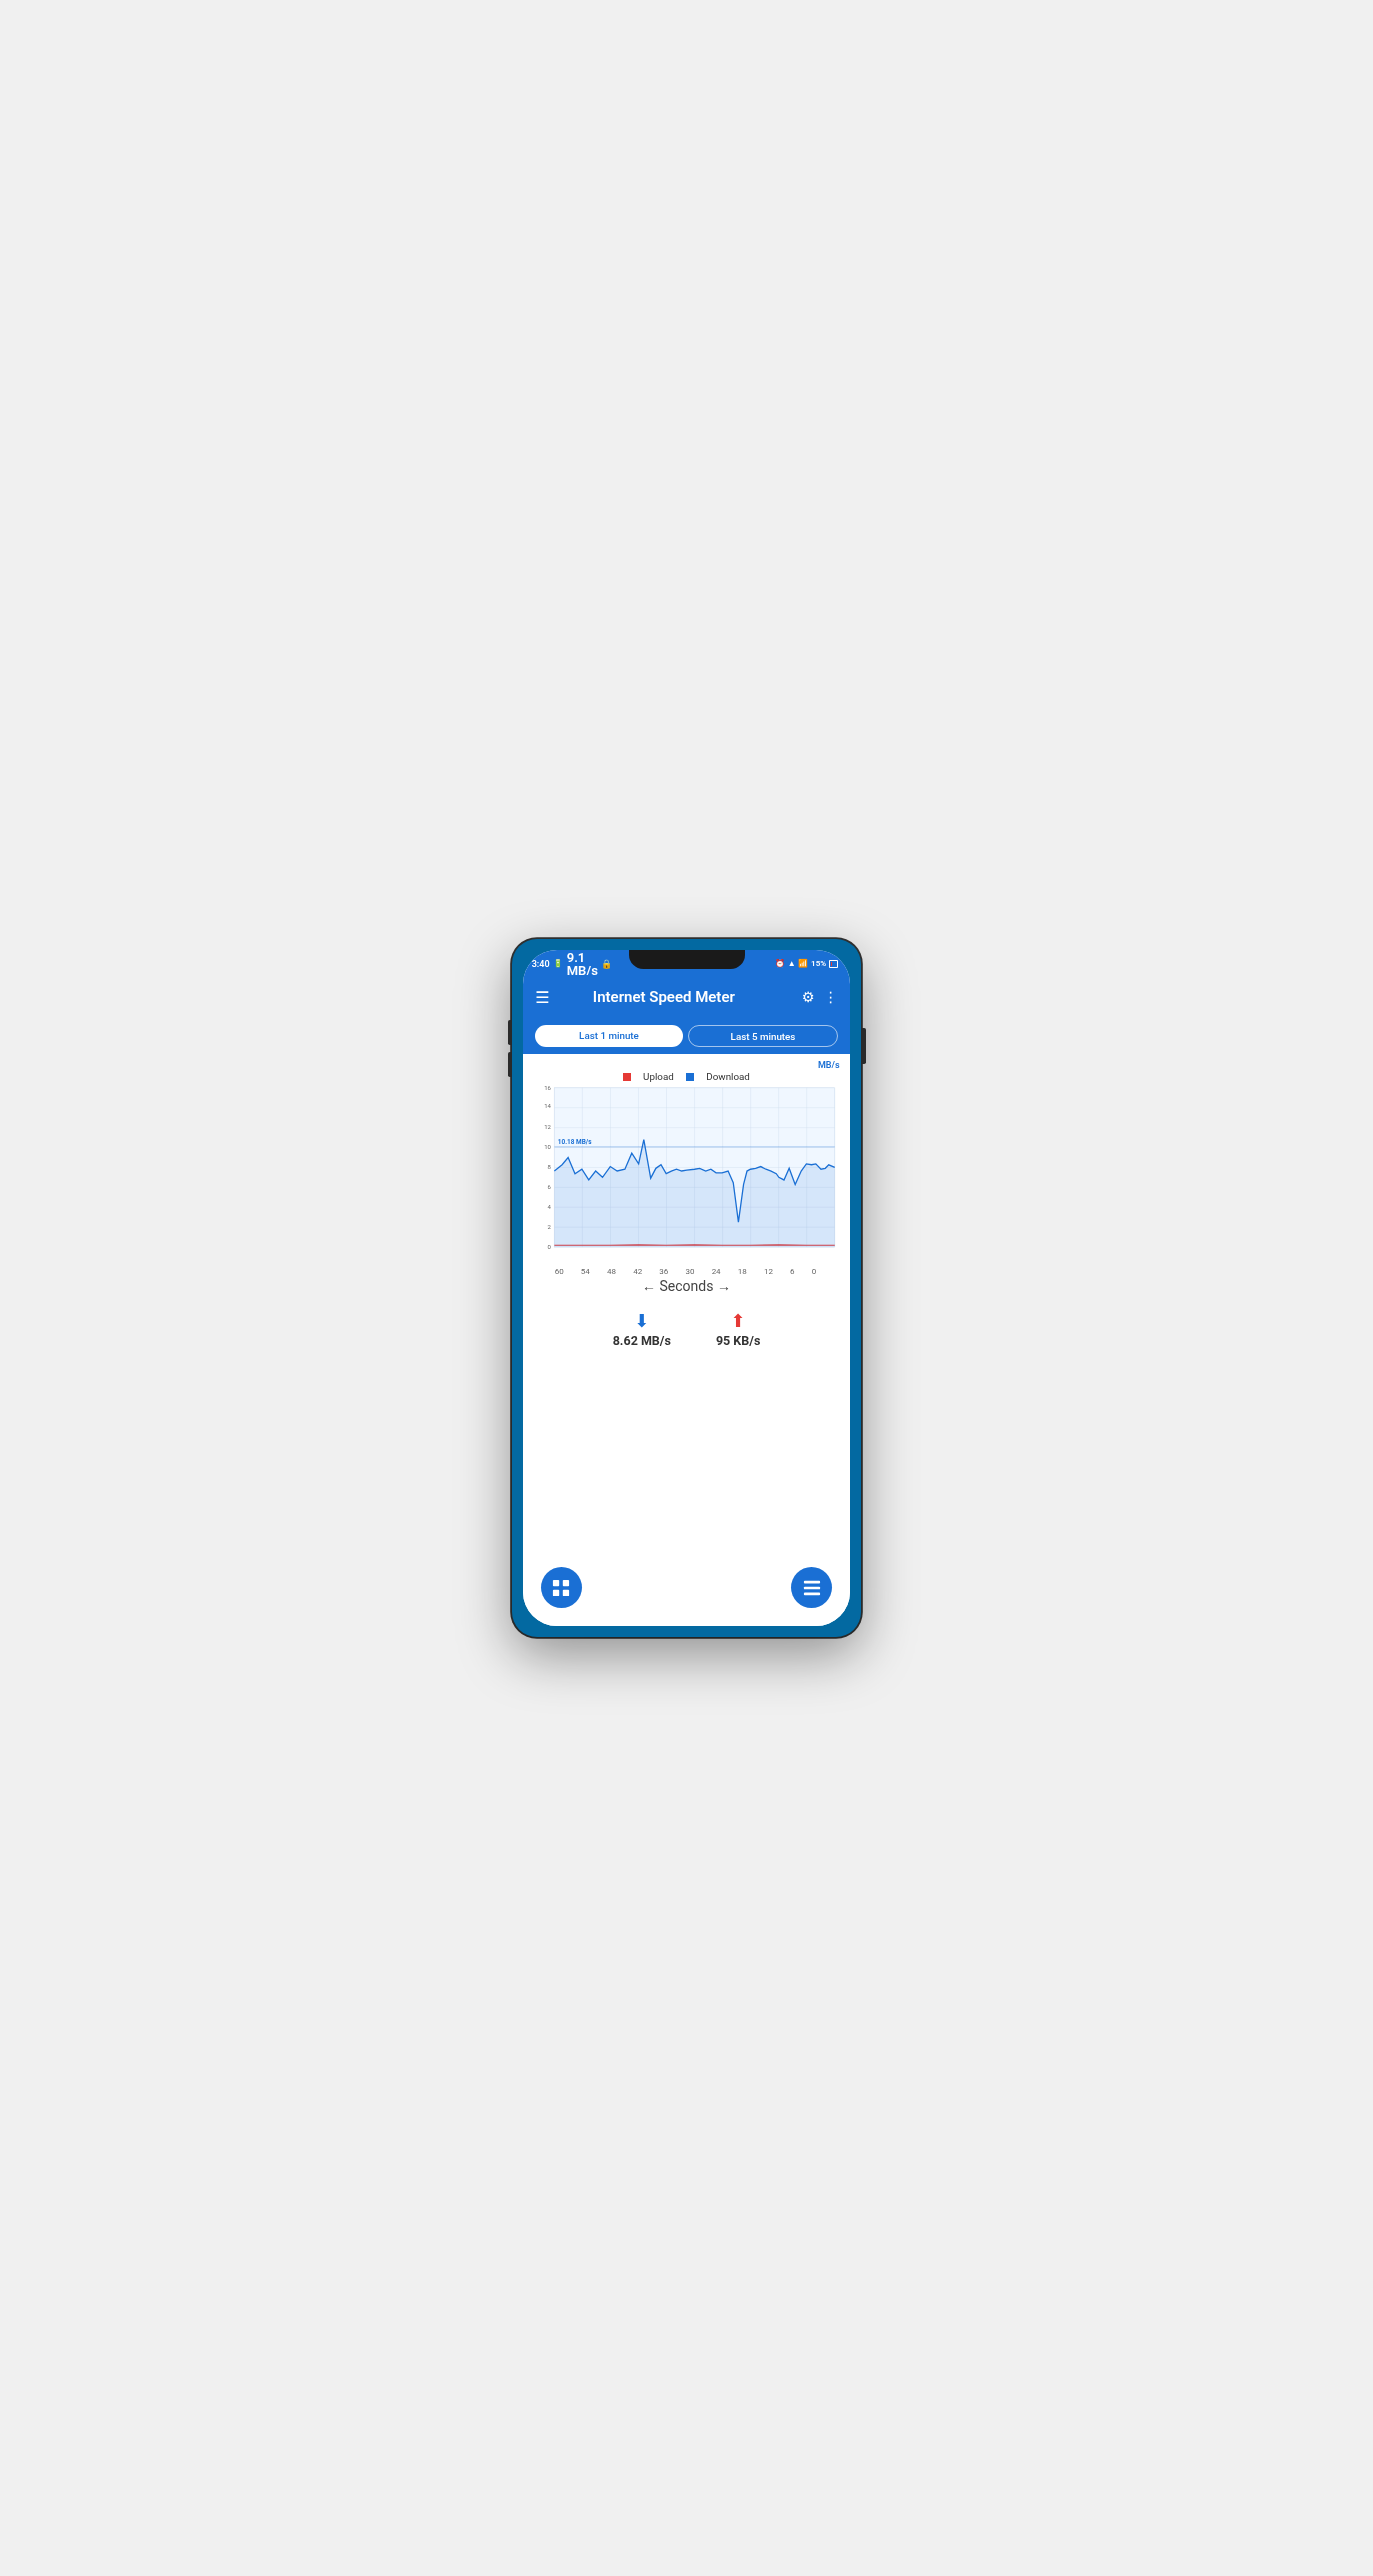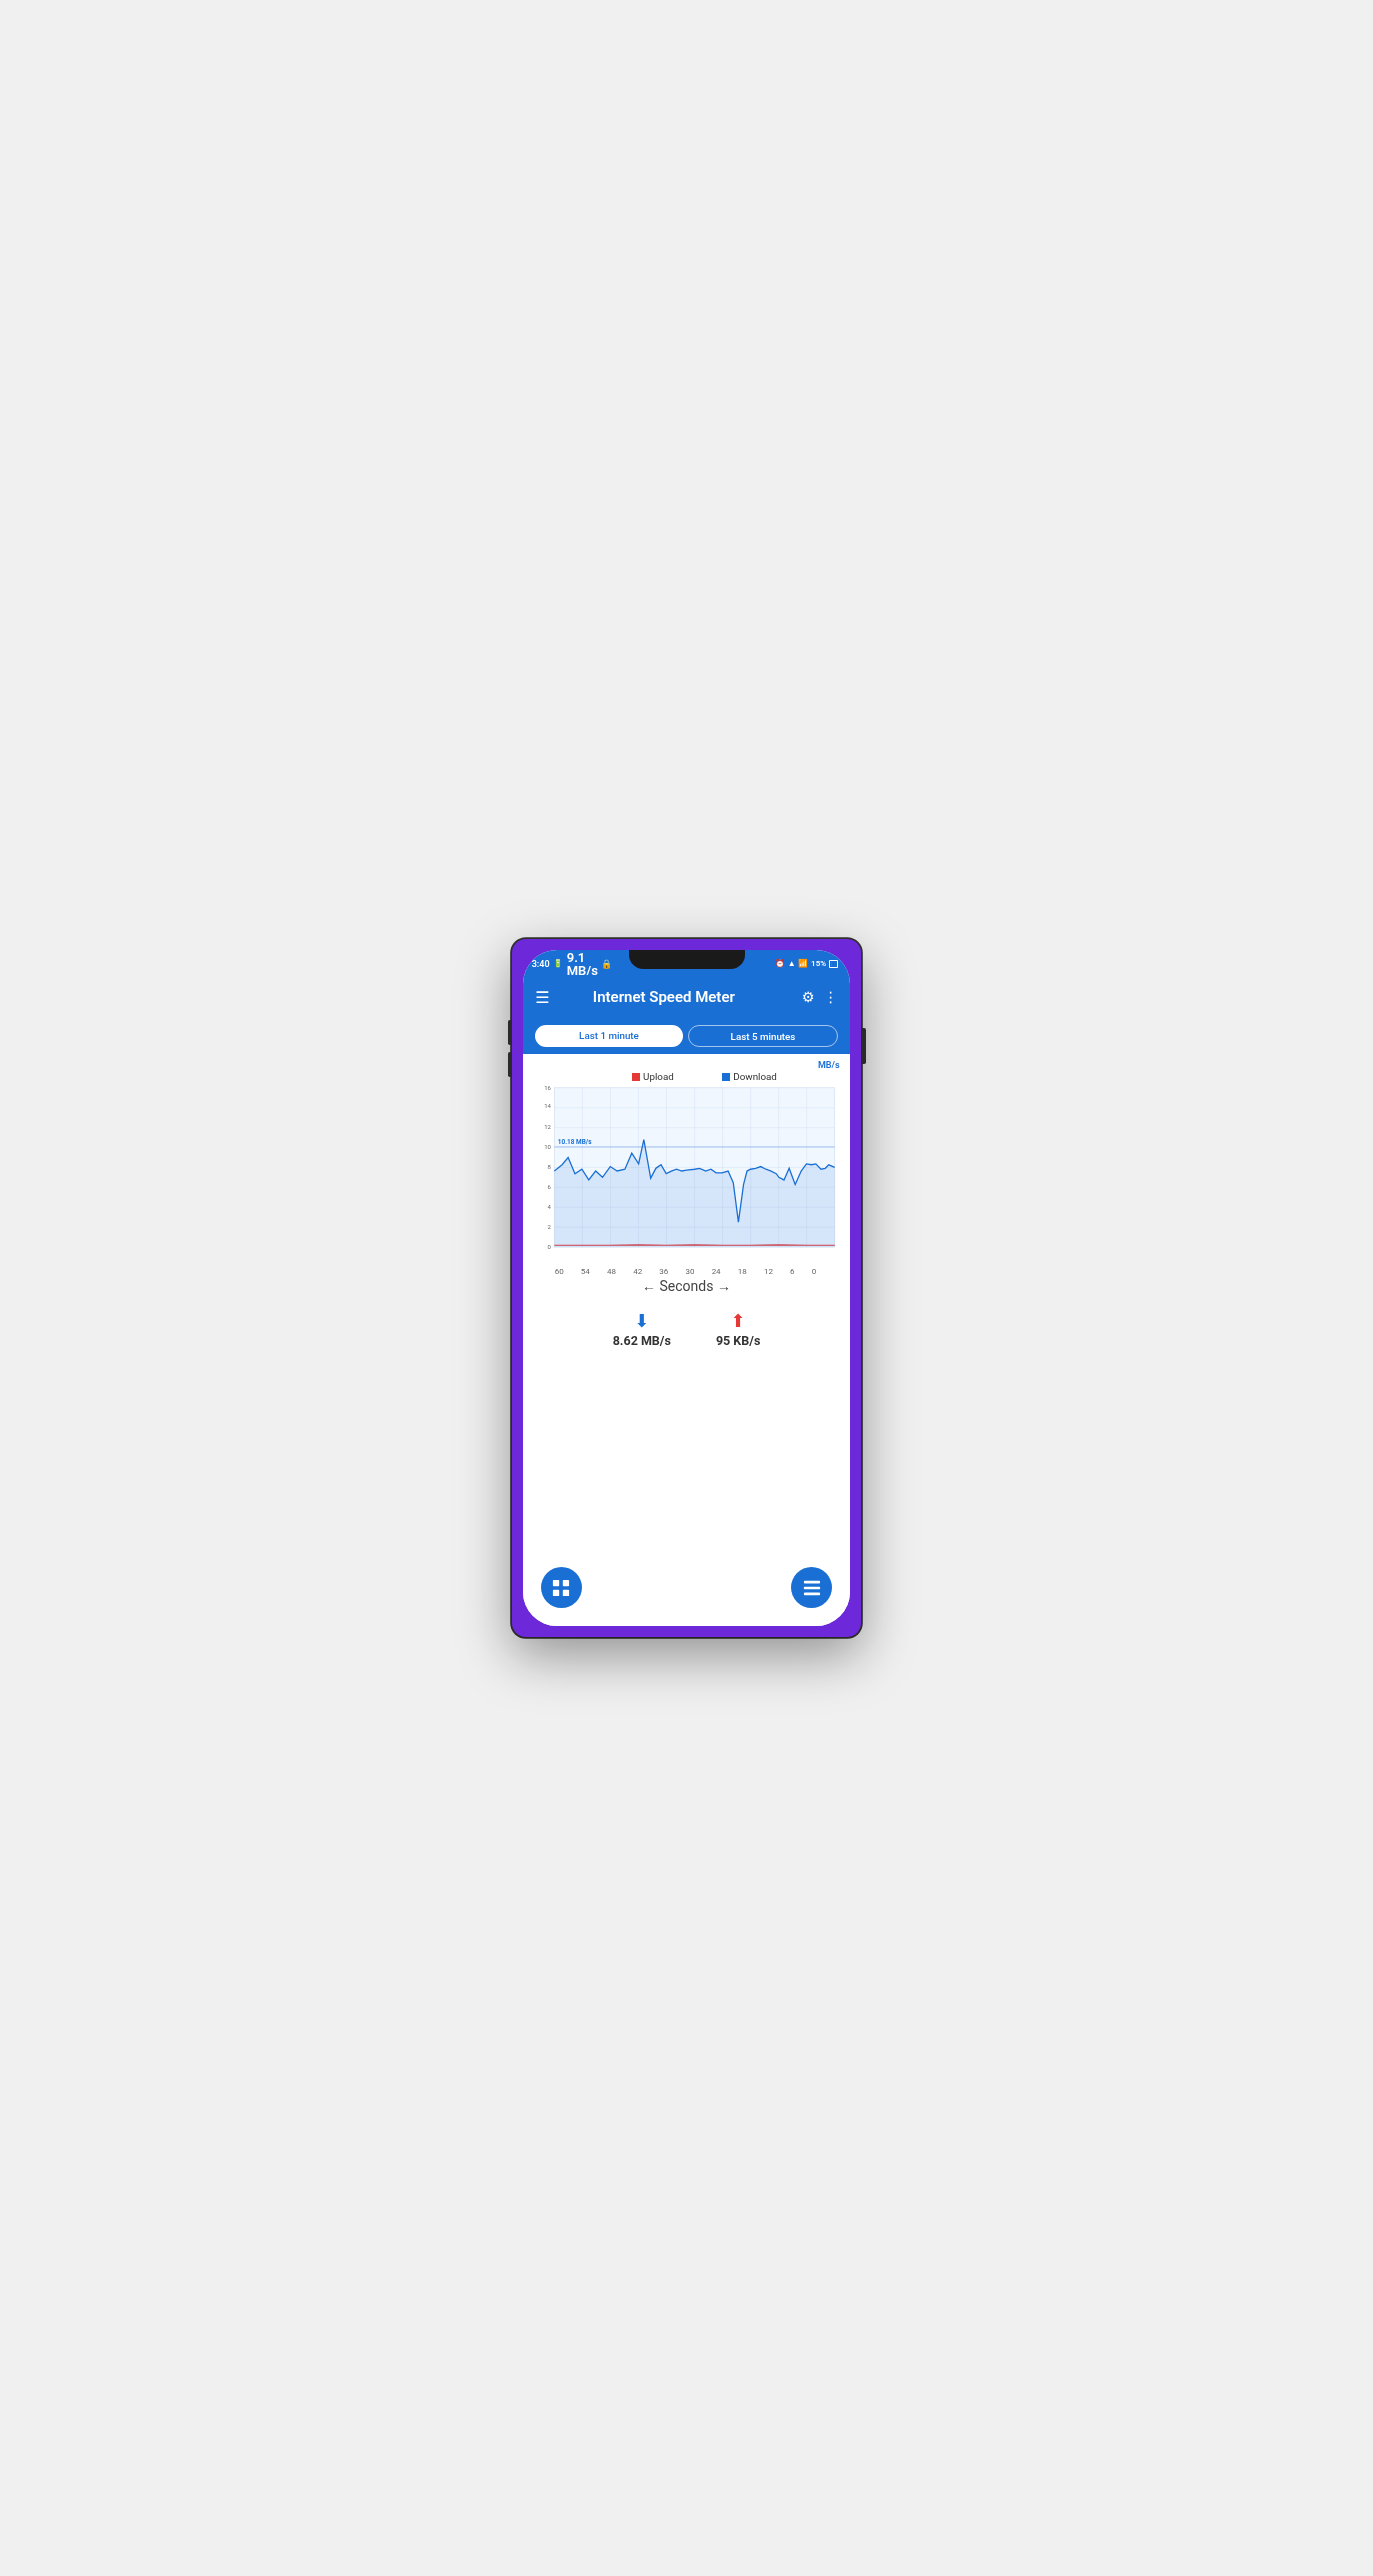--- a/index.html
+++ b/index.html
@@ -7,22 +7,22 @@
       background: #f0f0f0;
       display: flex;
       justify-content: center;
       align-items: center;
       min-height: 100vh;
       font-family: 'Roboto', Arial, sans-serif;
     }
     .phone-outer {
       width: 349px;
       height: 698px;
-      background: #6d28d9;
-      border-radius: 14px;
+      background: #0369a1;
+      border-radius: 25px;
       padding: 10.7px;
       box-shadow: 0 18px 54px rgba(0,0,0,0.4), 0 0 0 1.8px #333;
       position: relative;
     }
     .phone-inner {
       width: 100%;
       height: 100%;
       background: #fff;
       border-radius: 34px;
       overflow: hidden;
@@ -144,24 +144,23 @@
     .legend {
       display: flex;
       align-items: center;
       justify-content: center;
       gap: 12.5px;
       margin-bottom: 3.6px;
     }
     .legend-item {
       display: flex;
       align-items: center;
-      gap: 3px;
+      gap: 12px;
       font-size: 9.8px;
       color: #333;
-      margin-left: 36px;
     }
     .legend-dot {
       width: 8px;
       height: 8px;
     }
     .chart-container {
       position: relative;
       width: 100%;
       height: 179px;
     }

